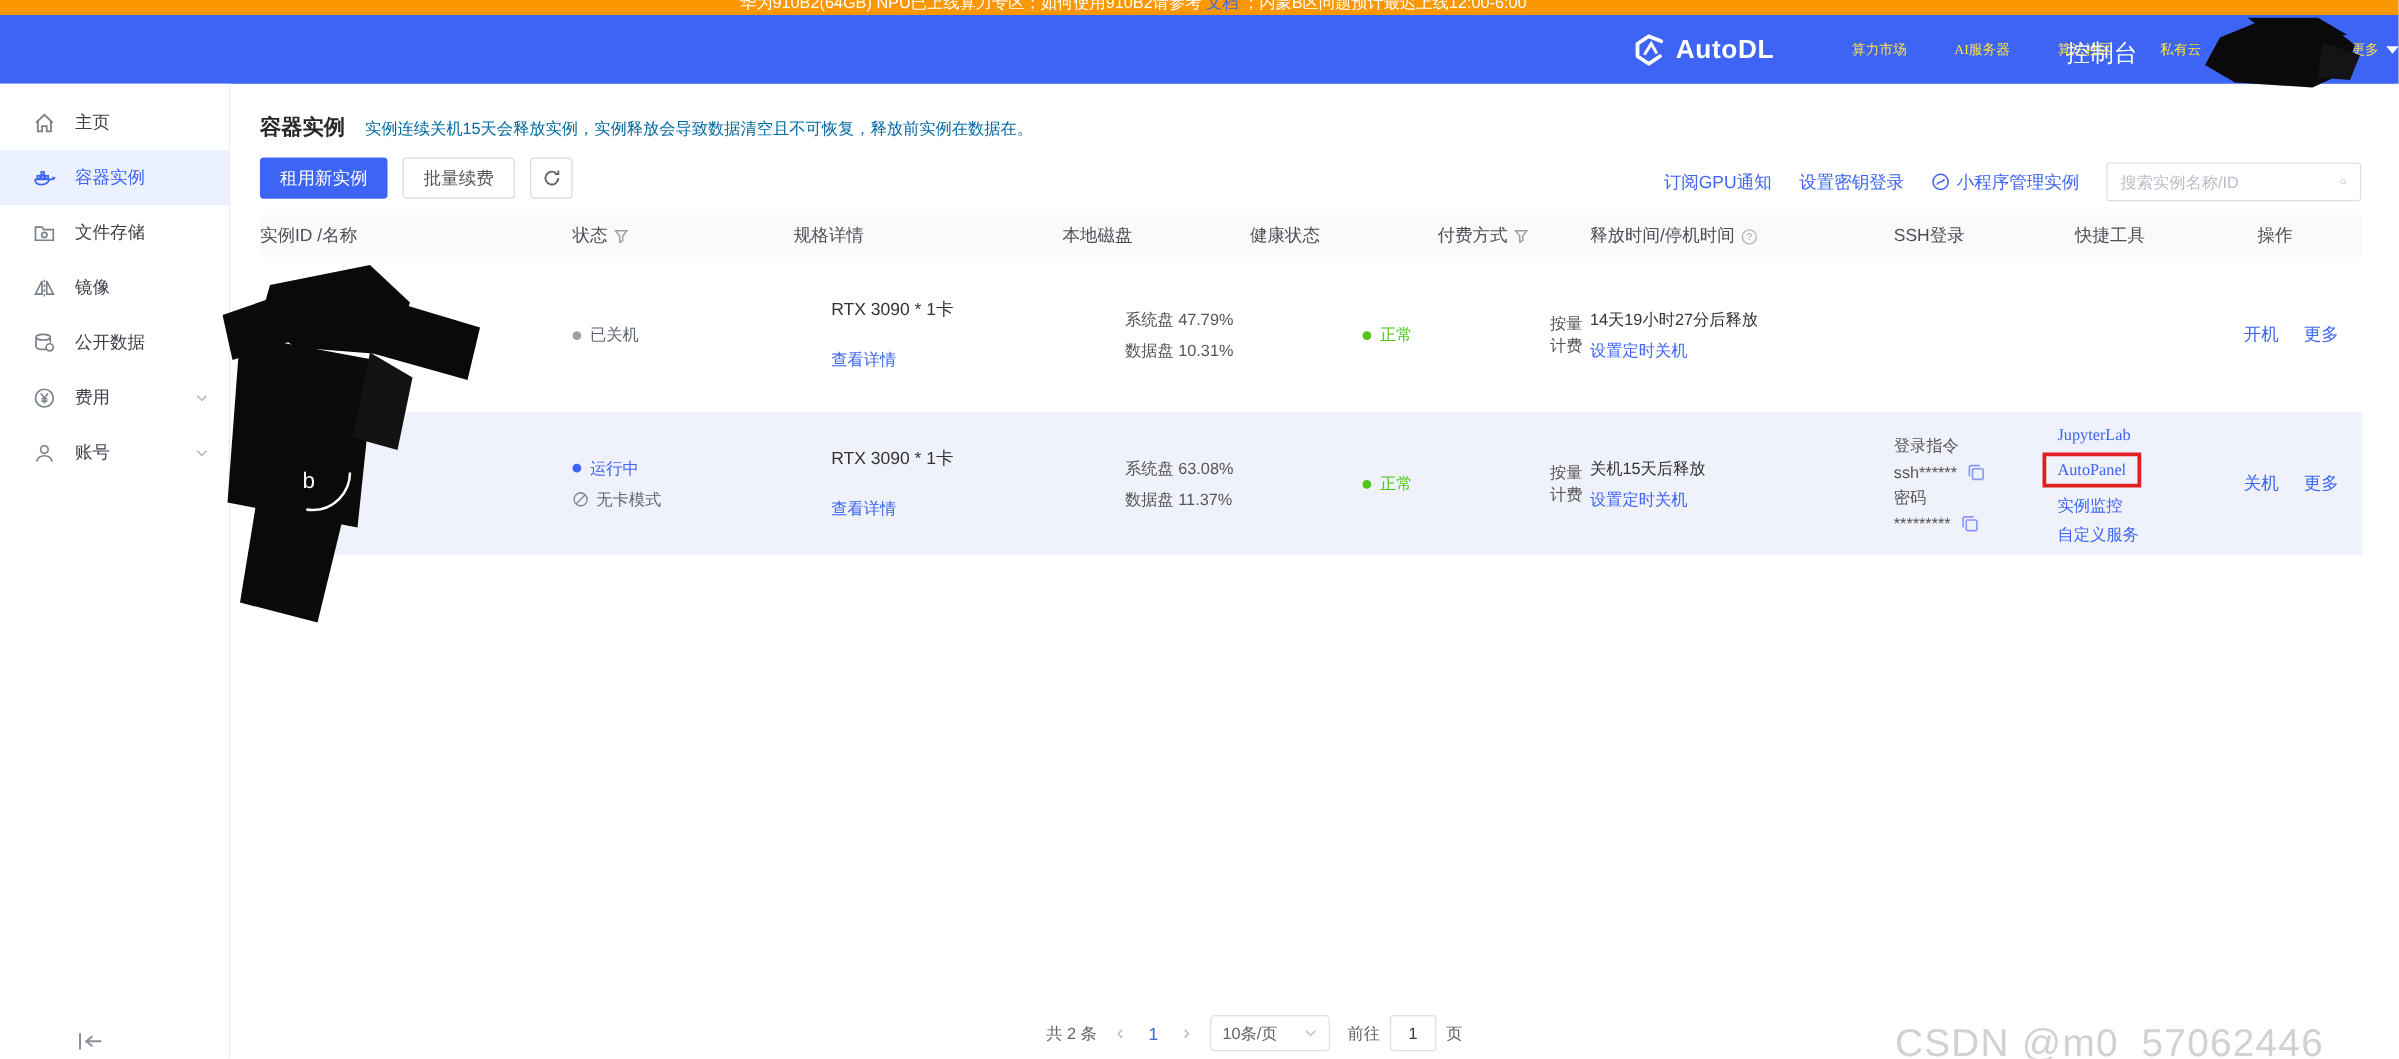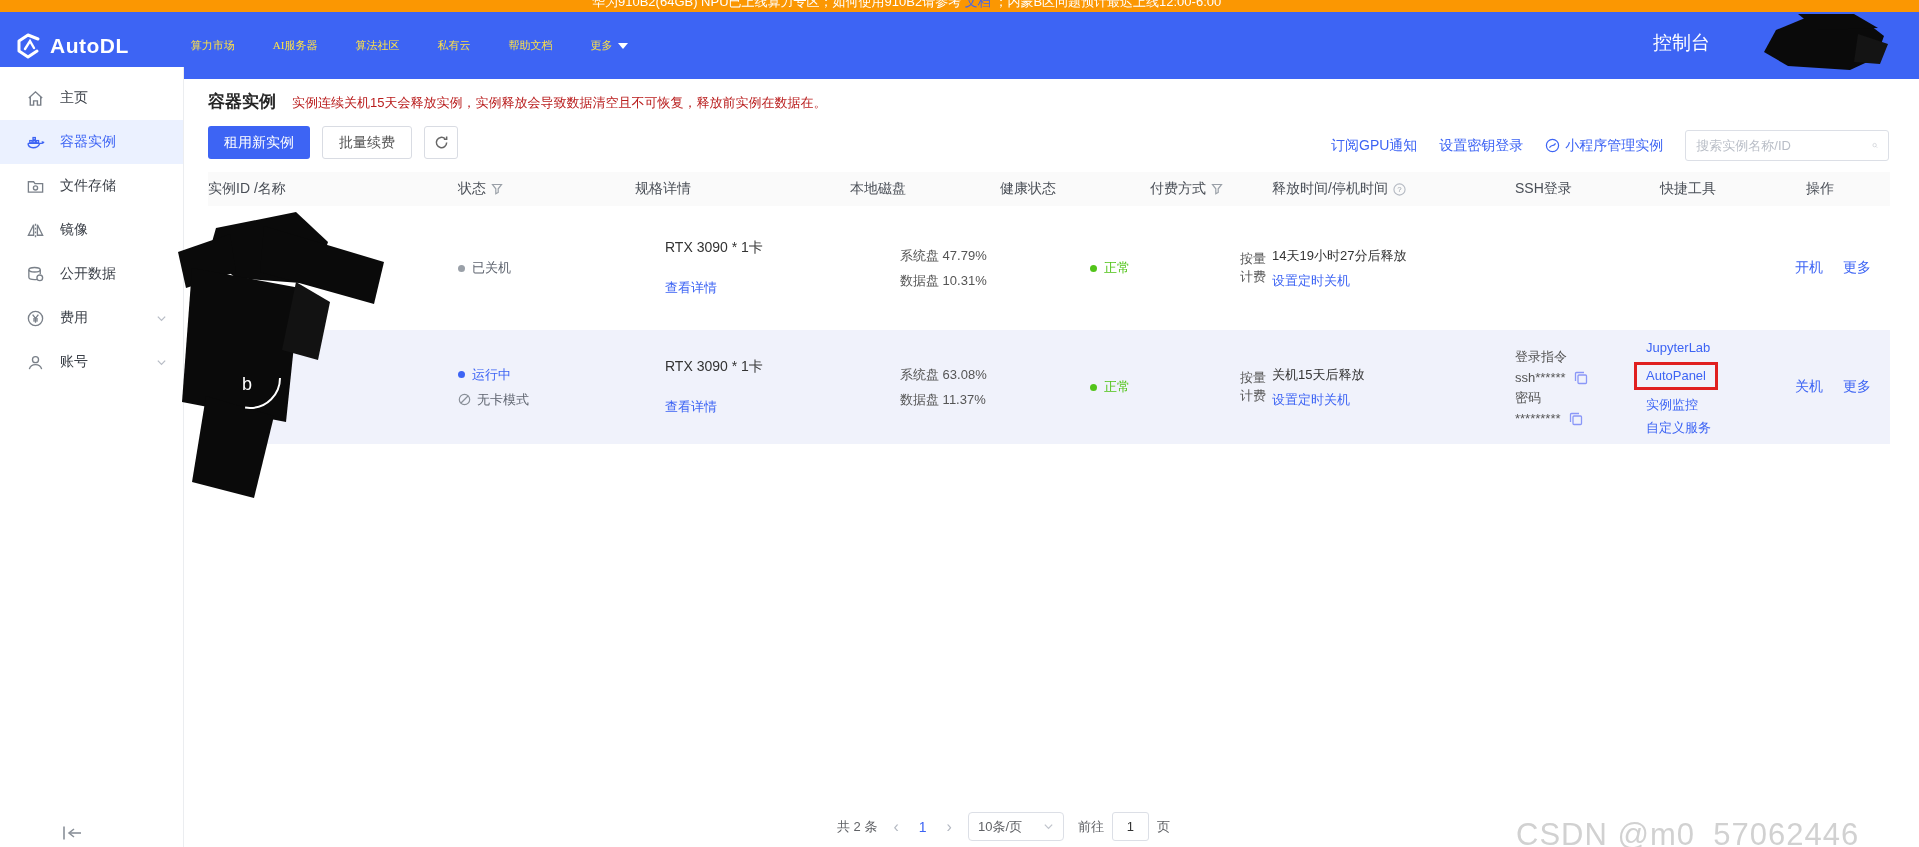--- a/index.html
+++ b/index.html
@@ -5,21 +5,21 @@
   * { margin:0; padding:0; box-sizing:border-box; }
   html,body { width:1919px; height:847px; }
   body { font-family:"Liberation Sans","DejaVu Sans",sans-serif; background:#fff; position:relative; overflow:hidden; color:#333; }
 
   
   .banner { position:absolute; left:0; top:0; width:1919px; height:12px; background:#fb9702; overflow:hidden;padding-left:17px; }
   .banner-text { position:absolute; left:592px; top:-7px; white-space:nowrap; font-size:13px; color:#fff; }
   .banner-text .blink { color:#3d64f4; }
 
   
-  .navbar { position:absolute; left:0; top:12px; width:1919px; height:67px; background:#3d64f4; display:flex; align-items:center; }
+  .navbar { position:absolute; left:0; top:12px; width:1919px; height:55px; background:#3d64f4; display:flex; align-items:center;justify-content:flex-end; }
   .brand { display:flex; align-items:center; gap:8px; margin-left:14px; }
   .brand-name { color:#fff; font-size:21px; font-weight:bold; letter-spacing:.5px; }
   .nav-menu { display:flex; align-items:center; margin-left:62px; gap:38px; }
   .nav-item { color:#fde047; font-size:11px; cursor:pointer; white-space:nowrap;font-family:Liberation Serif, serif; }
   .nav-more { display:flex; align-items:center; gap:6px; }
   .caret-down { width:0; height:0; border-left:5px solid transparent; border-right:5px solid transparent; border-top:6px solid #fff; }
   .console-link { color:#fff; font-size:19px; position:absolute; right:209px; top:18px; }
   .avatar-caret { position:absolute; right:36px; top:24px; width:0; height:0; border-left:6px solid transparent; border-right:6px solid transparent; border-top:7px solid rgba(10,15,40,.85); }
 
   
@@ -28,21 +28,21 @@
   .side-item { height:44px; display:flex; align-items:center; padding-left:26px; gap:15px; font-size:14px; color:#3a3f47; cursor:pointer; position:relative; }
   .side-item .sicon { width:19px; height:19px; color:#7a8089; flex:0 0 19px; }
   .side-item.active { background:#ebf1ff; color:#3d64f4; }
   .side-item.active .sicon { color:#3d64f4; }
   .side-chev { position:absolute; right:16px; color:#b8bdc6; width:11px; height:11px; }
   .collapse-btn { position:absolute; left:62px; top:758px; width:20px; height:16px; color:#8a9099; cursor:pointer; }
 
   
   .page-head { position:absolute; left:208px; top:90px; display:flex; align-items:baseline; gap:16px; }
   .page-title { font-size:17px; font-weight:bold; color:#262626; }
-  .page-warning { font-size:13px; color:#b91c1c; }
+  .page-warning { font-size:13px; color:#0369a1; }
 
   
   .toolbar { position:absolute; left:208px; top:126px; display:flex; gap:12px; align-items:center; }
   .btn-primary { height:33px; padding:0 16px; background:#3d64f4; color:#fff; font-size:14px; border:none; border-radius:3px; cursor:pointer; }
   .btn-plain { height:33px; padding:0 16px; background:#fff; color:#555; font-size:14px; border:1px solid #d9dce3; border-radius:3px; cursor:pointer; }
   .btn-icon { width:34px; height:33px; background:#fff; border:1px solid #d9dce3; border-radius:3px; color:#666; cursor:pointer; display:flex; align-items:center; justify-content:center; }
   .top-links { position:absolute; left:1331px; top:130px; display:flex; align-items:center; gap:22px; }
   .tlink { color:#3d64f4; font-size:14px; cursor:pointer; display:flex; align-items:center; gap:5px; white-space:nowrap; }
   .search-box { width:204px; height:31px; border:1px solid #dcdfe6; border-radius:3px; display:flex; align-items:center; padding:0 10px; background:#fff; }
   .search-box input { border:none; outline:none; flex:1; font-size:13px; color:#333; font-family:inherit; }
@@ -65,21 +65,21 @@
   .dot-gray { background:#9aa0a8; }
   .dot-blue { background:#3d64f4; }
   .dot-green { background:#52c41a; }
   .status-off { color:#5f6570; }
   .status-run { color:#3d64f4; }
   .mode-line { display:flex; align-items:center; gap:6px; color:#5f6570; }
   .health { color:#52c41a; }
   .gpu-name { color:#333; font-size:14px; }
   .ssh-line { display:flex; align-items:center; gap:8px; }
   .copy-icon { width:14px; height:14px; color:#8a97f8; cursor:pointer; }
-  .tools-col { margin-left:-26px; gap:4px; }
+  .tools-col { margin-left:-26px; gap:4px;font-family:Liberation Serif, serif; }
   .tool-link { font-size:13px; line-height:19px; }
   .autopanel-box { border:3px solid #e02020; padding:1px 9px 2px 9px; display:inline-block; width:max-content; margin:1px 0; }
   .actions { flex-direction:row !important; align-items:center; gap:20px; font-size:14px; }
 
   
   .pagination { position:absolute; left:837px; top:812px; display:flex; align-items:center; gap:14px; font-size:13px; color:#606266; }
   .pg-arrow { color:#b4b9c2; font-size:16px; cursor:pointer; padding:0 2px; }
   .pg-num { color:#3d64f4; font-size:14px; cursor:pointer; padding:0 4px; }
   .pg-select { width:96px; height:29px; border:1px solid #dcdfe6; border-radius:4px; display:flex; align-items:center; justify-content:space-between; padding:0 9px; cursor:pointer; background:#fff; }
   .pg-goto { display:flex; align-items:center; gap:8px; }

